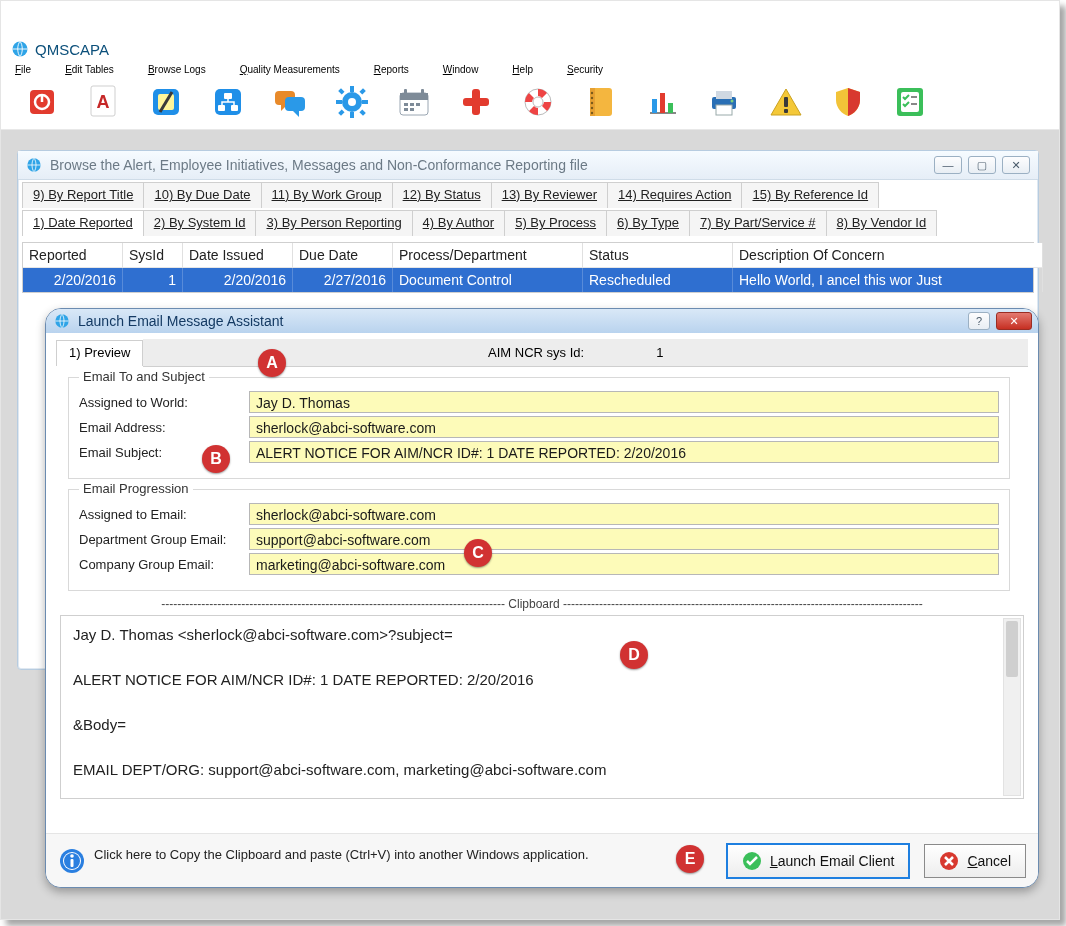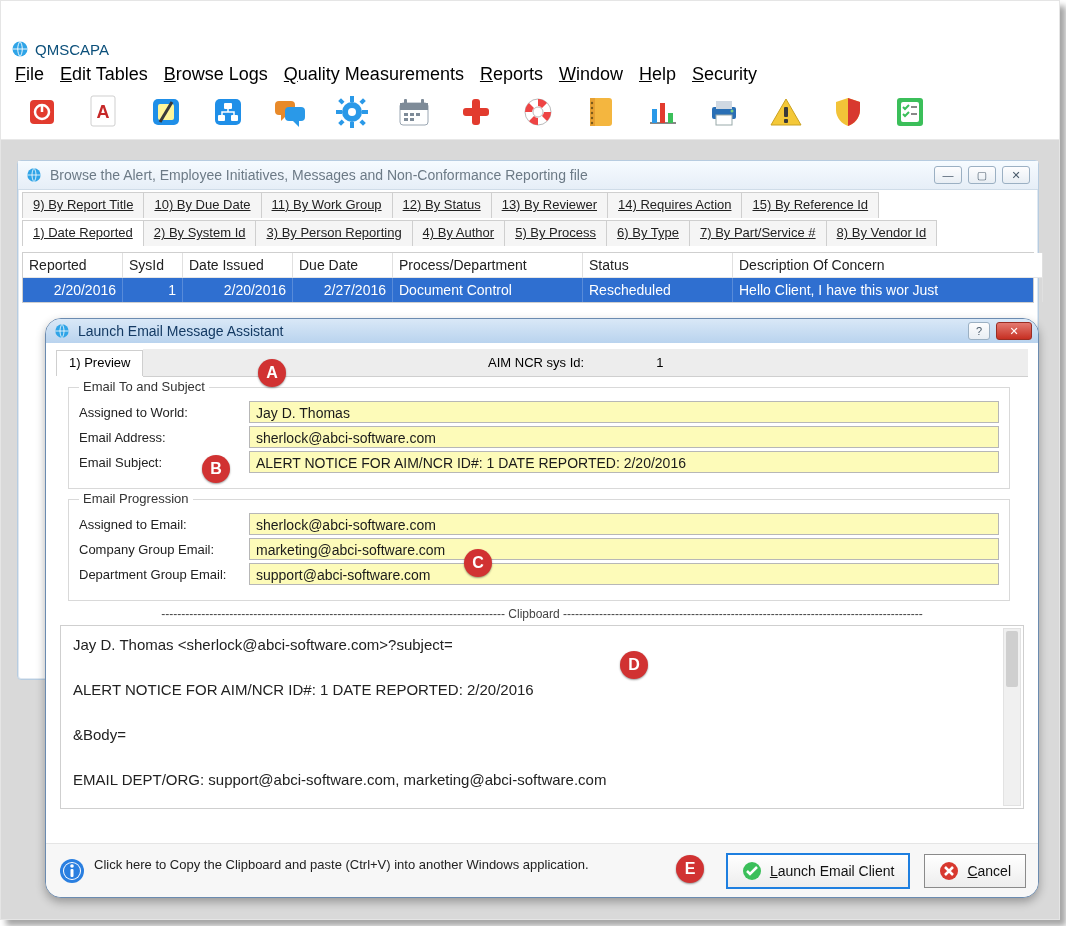--- a/index.html
+++ b/index.html
@@ -28,23 +28,23 @@
     align-items:center;
     gap:6px;
     padding:6px 10px 2px 10px;
     font-size:15px;
     color:#0b4f7a;
     margin-top:33px;
   }
   .app-title .globe { width:18px; height:18px; }
   .menu-bar {
     display:flex;
-    gap:4px;
+    gap:22px;
     padding:2px 8px 4px 8px;
-    font-size:18px;
+    font-size:10px;
   }
   .menu-bar span { padding:2px 6px; cursor:default; }
   .menu-bar span u { text-decoration:underline; }
   .toolbar {
     display:flex;
     align-items:center;
     gap:28px;
     padding:4px 24px 10px 24px;
     border-bottom:1px solid #e8e8e8;
   }
@@ -496,21 +496,21 @@
           <div>Status</div>
           <div>Description Of Concern</div>
         </div>
         <div class="grid-row">
           <div class="r">2/20/2016</div>
           <div class="r">1</div>
           <div class="r">2/20/2016</div>
           <div class="r">2/27/2016</div>
           <div>Document Control</div>
           <div>Rescheduled</div>
-          <div>Hello Client,  I have this wor  Just</div>
+          <div>Hello World,  I ancel this wor  Just</div>
         </div>
       </div>
     </div>
 
     <div class="dialog">
       <div class="dialog-title">
         <span>
           <svg viewBox="0 0 24 24" width="16" height="16">
               <circle cx="12" cy="12" r="10" fill="#2fa4e7"></circle>
               <path d="M2 12h20M12 2c4 4 4 16 0 20M12 2c-4 4-4 16 0 20" stroke="#fff" stroke-width="1.2" fill="none"></path>
@@ -548,26 +548,26 @@
           </div>
         </div>
 
         <div class="group">
           <div class="group-label">Email Progression</div>
           <div class="form-row">
             <label>Assigned to Email:</label>
             <div class="field">sherlock@abci-software.com</div>
           </div>
           <div class="form-row">
+            <label>Department Group Email:</label>
+            <div class="field">support@abci-software.com</div>
+          </div>
+          <div class="form-row">
             <label>Company Group Email:</label>
             <div class="field">marketing@abci-software.com</div>
-          </div>
-          <div class="form-row">
-            <label>Department Group Email:</label>
-            <div class="field">support@abci-software.com</div>
           </div>
         </div>
 
         <div class="clipboard-sep">
           -------------------------------------------------------------------------------------- <span>Clipboard</span> ------------------------------------------------------------------------------------------
         </div>
 
         <div class="clip-area">
           <div>Jay D. Thomas &lt;sherlock@abci-software.com&gt;?subject=</div>
           <div>&nbsp;</div>

